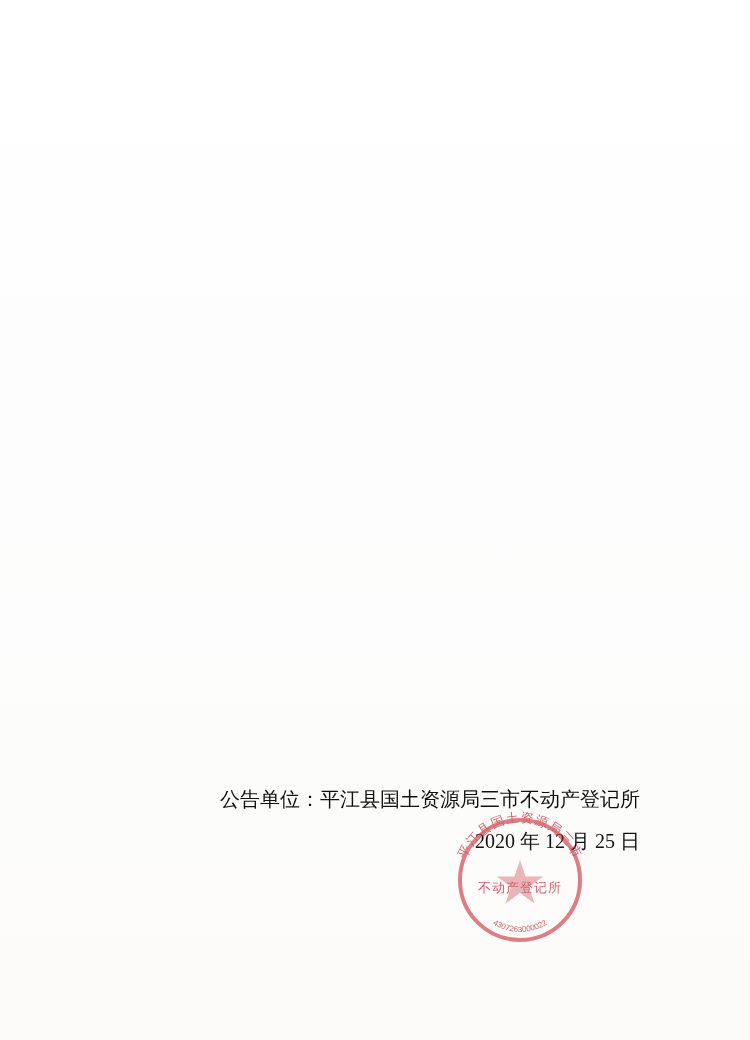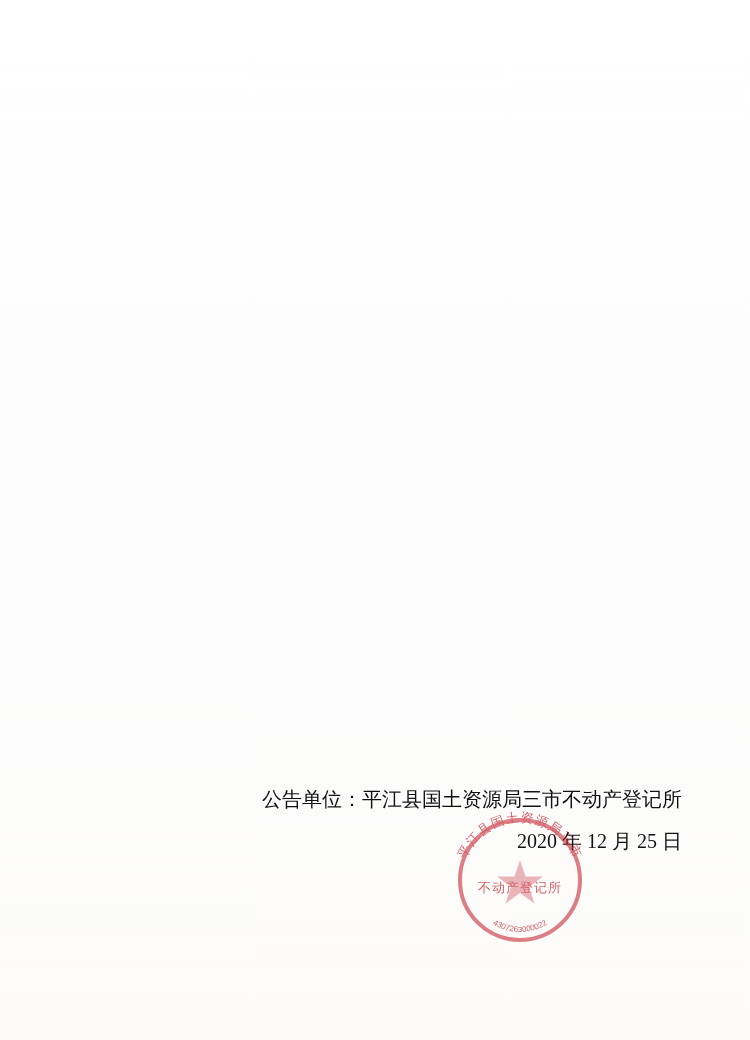--- a/index.html
+++ b/index.html
@@ -78,21 +78,21 @@
   }
   .field-row.purpose .spacer {
     display: inline-block;
     width: 72px;
   }
   .footer {
     margin-top: 56px;
     font-size: 20px;
     line-height: 42px;
     text-align: right;
-    padding-right: 68px;
+    padding-right: 110px;
     position: relative;
   }
   .footer .line {
     display: block;
   }
   
   .seal {
     position: absolute;
     left: 440px;
     top: 800px;

